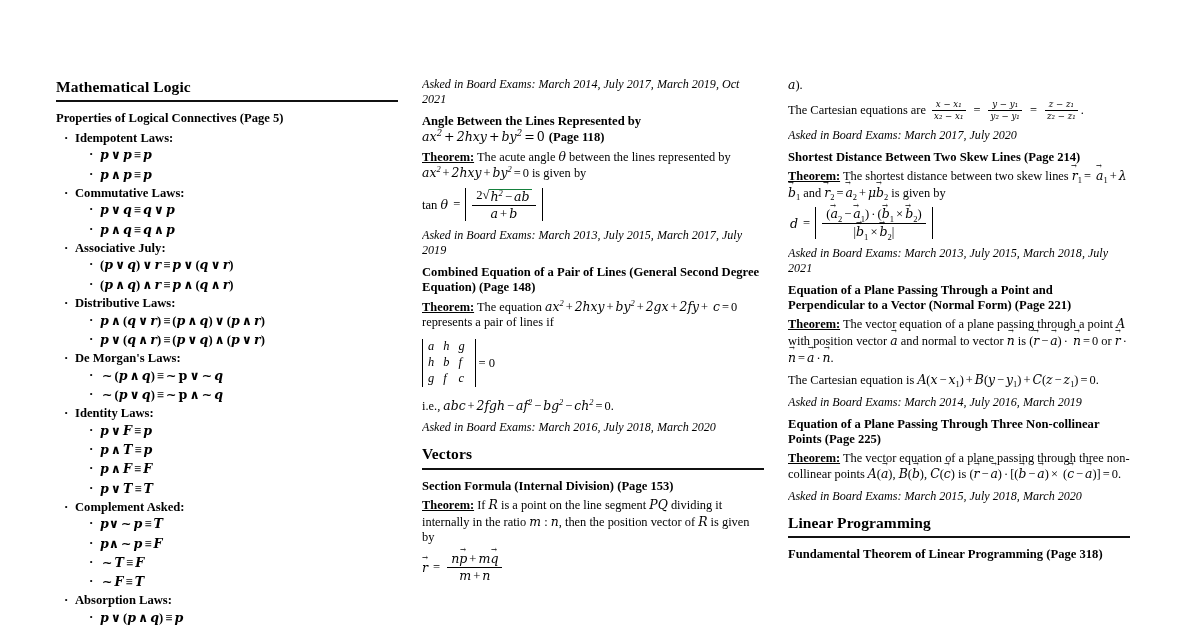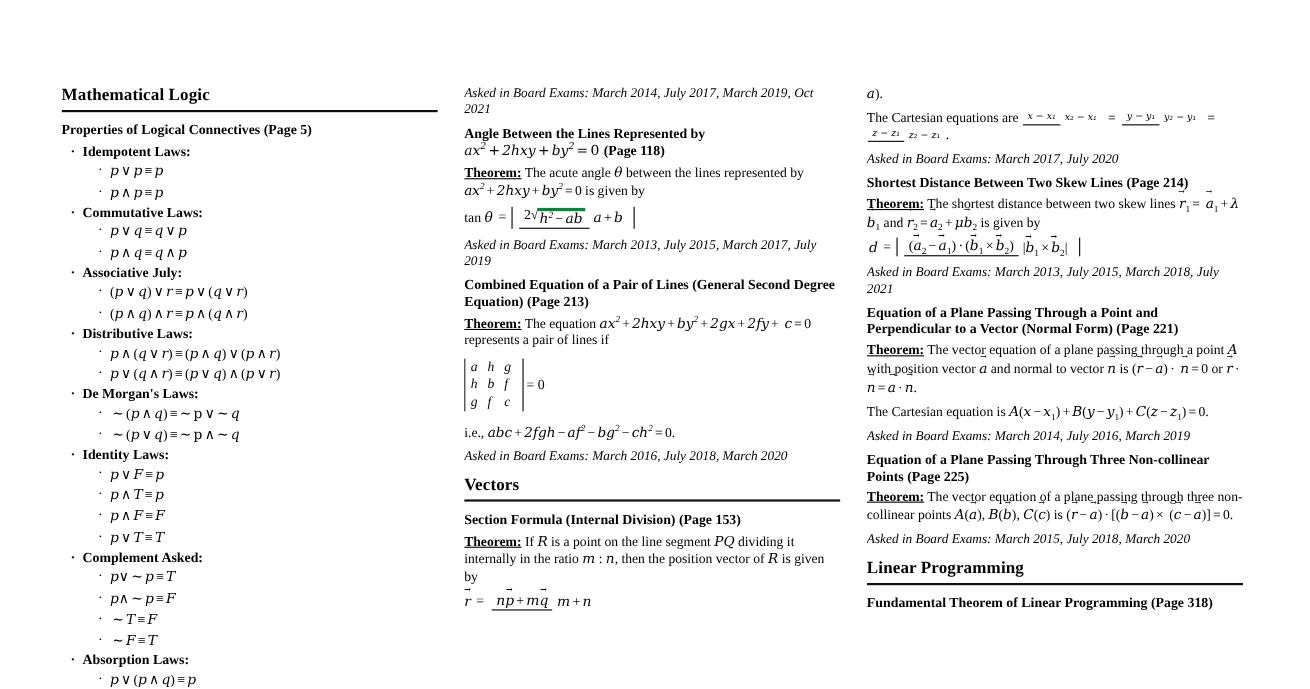--- a/index.html
+++ b/index.html
@@ -96,21 +96,21 @@
     margin: 0 0 1px 0;
     padding: 0 0 0 14px;
     font-weight: normal;
   }
   ul.lvl2 > li {
     position: relative;
     padding-left: 11px;
     font-size: 12.6px;
     line-height: 1.45;
     margin-bottom: 1px;
-    font-weight: normal;
+    font-weight: bold;
   }
   ul.lvl2 > li::before {
     content: "\00B7";
     position: absolute;
     left: 0;
     top: -1px;
     font-size: 13px;
   }
 
   
@@ -141,21 +141,21 @@
     margin: 3px 0 7px 0;
     font-size: 12.6px;
     display: flex;
     align-items: center;
     gap: 3px;
   }
   .eq-ind { padding-left: 2px; }
 
   .frac {
     display: inline-flex;
-    flex-direction: row;
+    flex-direction: column;
     align-items: center;
     vertical-align: middle;
     margin: 0 2px;
     line-height: 1.12;
   }
   .frac > .num {
     padding: 0 4px 1px 4px;
     border-bottom: 1px solid #000;
   }
   .frac > .den {
@@ -208,21 +208,21 @@
     line-height: 1;
   }
   .vec.sub-adj::after { left: 35%; }
 
   .sqrt {
     display: inline-flex;
     align-items: flex-start;
   }
   .sqrt > .radsym { font-style: normal; }
   .sqrt > .radicand {
-    border-top: 3px solid #15803d;
+    border-top: 1px solid #15803d;
     padding: 0 2px 0 1px;
     margin-top: 1px;
   }
   .nowrap { white-space: nowrap; }
 </style>
 </head>
 <body>
 
 <div class="page">
   <div class="columns">
@@ -336,21 +336,21 @@
                 </span></span>
             <span class="den"><span class="m">a</span><span class="op mu">+</span><span class="m">b</span></span>
           </span>
           <span class="bar"></span>
         </span>
       </div>
 
 
       <p class="asked">Asked in Board Exams: March 2013, July 2015, March 2017, July 2019</p>
 
-      <h2 class="sub-title">Combined Equation of a Pair of Lines (General Second Degree Equation) (Page 213)</h2>
+      <h2 class="sub-title">Combined Equation of a Pair of Lines (General Second Degree Equation) (Page 148)</h2>
 
       <p class="para">
         <span class="lead">Theorem:</span>
         <span>The equation
         <span class="m">ax</span><sup class="e">2</sup><span class="op mu">+</span><span class="m">2hxy</span><span class="op mu">+</span><span class="m">by</span><sup class="e">2</sup><span class="op mu">+</span><span class="m">2gx</span><span class="op mu">+</span><span class="m">2fy</span><span class="op mu">+</span>
         <span class="m">c</span><span class="op mu">=</span>0 represents a pair of lines if</span>
       </p>
 
       <div class="eq">
         <span class="detwrap">

